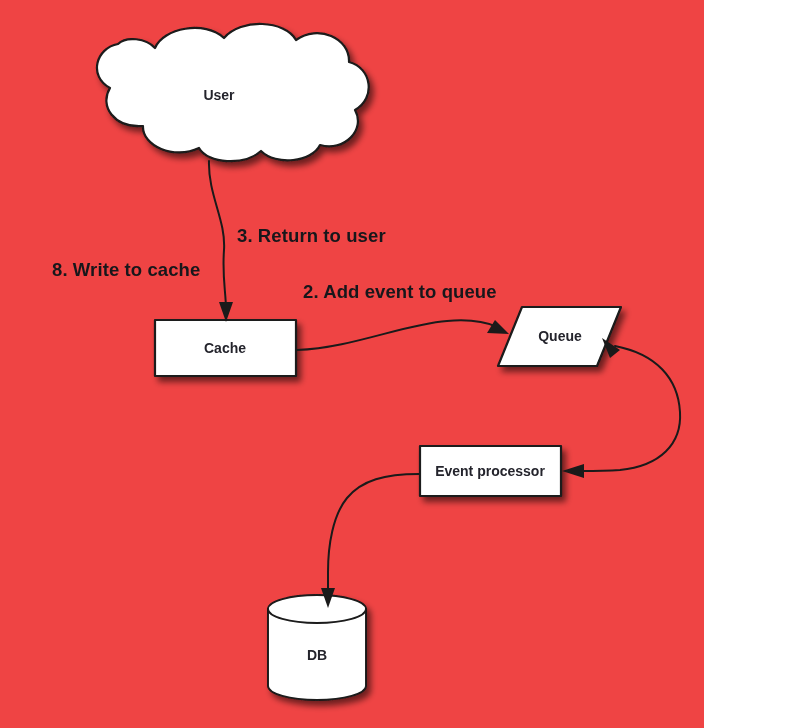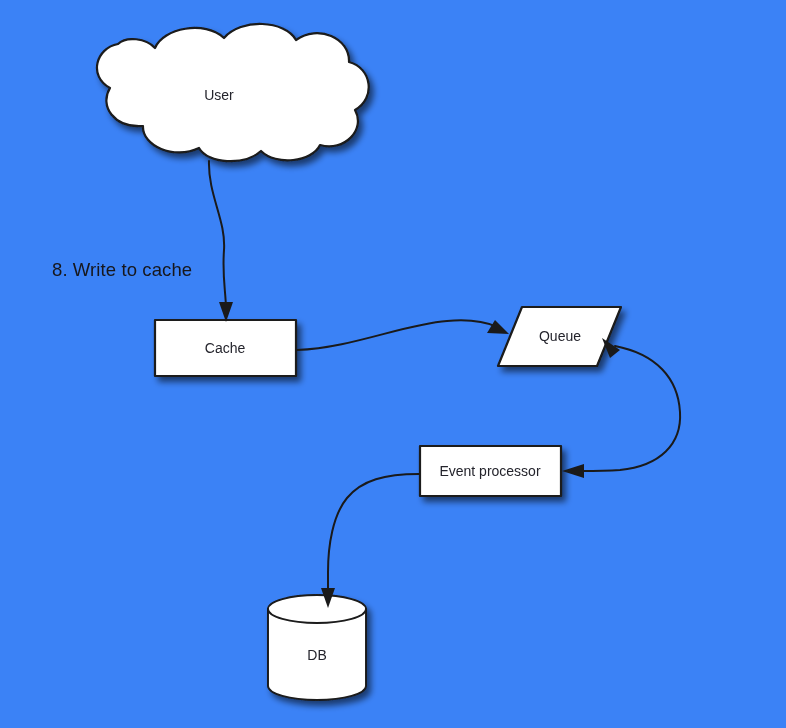--- a/index.html
+++ b/index.html
@@ -7,24 +7,25 @@
     margin: 0;
     padding: 0;
     background: #ffffff;
   }
   body {
     font-family: "Liberation Sans", sans-serif;
     -webkit-font-smoothing: antialiased;
   }
   #canvas {
     position: relative;
-    width: 786px;
+    width: 704px;
     height: 728px;
-    background: #3b82f6;
+    background: #ef4444;
     overflow: hidden;
+    font-weight: bold;
   }
   #diagram-svg {
     position: absolute;
     left: 0;
     top: 0;
     width: 786px;
     height: 728px;
   }
   .node-shape {
     fill: #ffffff;
@@ -163,16 +164,18 @@
       <path class="connector" d="M 419 474
                C 385 474, 362 480, 347 498
                C 333 515, 328 545, 328 572
                C 328 582, 328 588, 328 596"></path>
       <polygon class="arrowhead" points="328,608 321,588 335,588"></polygon>
     </g>
   </svg>
 
   <div class="step-label" id="step-1-label">8. Write to cache</div>
 
+  <div class="step-label" id="step-2-label">2. Add event to queue</div>
 
+  <div class="step-label" id="step-3-label">3. Return to user</div>
 
 
 </div>
 
 </body></html>

